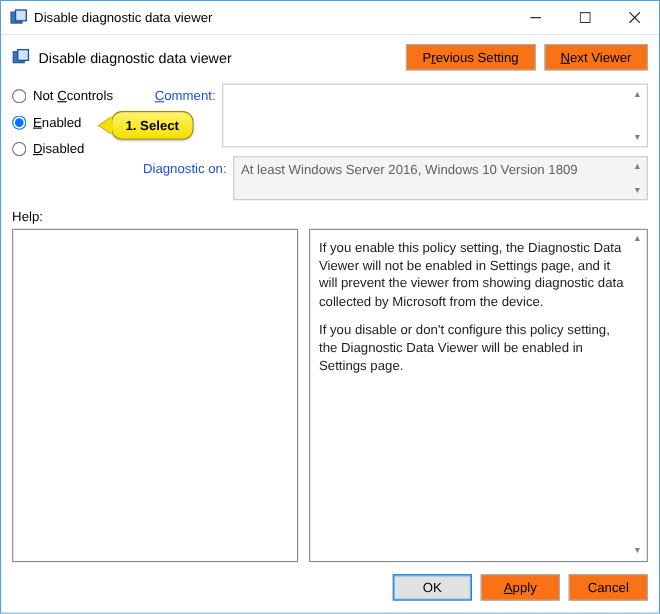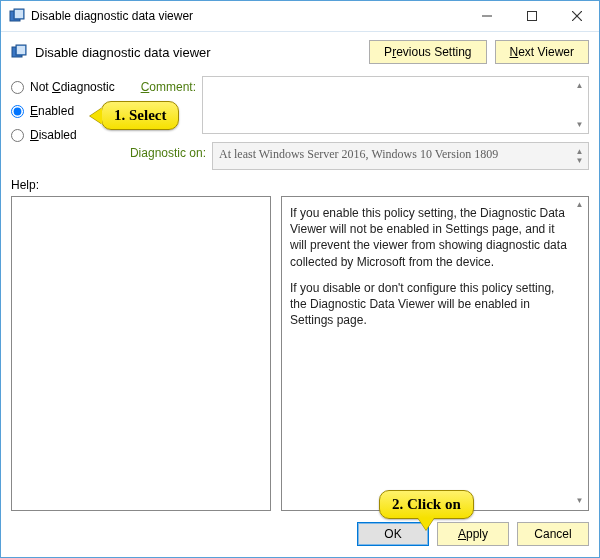--- a/index.html
+++ b/index.html
@@ -50,21 +50,21 @@
     display: flex;
     align-items: center;
     padding: 8px 10px;
     gap: 8px;
   }
   .header-row .header-title {
     flex: 1;
     font-size: 13px;
   }
   .btn {
-    background: #fef9c3;
+    background: #f97316;
     border: 1px solid #adadad;
     height: 24px;
     padding: 0 14px;
     font-family: inherit;
     font-size: 12px;
     cursor: pointer;
   }
   .btn.default {
     border: 1px solid #0078d7;
     box-shadow: inset 0 0 0 1px #7cb7e8;
@@ -99,39 +99,38 @@
   }
   .field-row {
     display: flex;
     align-items: flex-start;
     gap: 6px;
   }
   .field-label {
     width: 70px;
     text-align: right;
     padding-top: 4px;
-    color:#4d7c0f;
+    color:#1d4ed8;
   }
   .comment-box, .supported-box {
     flex: 1;
     border: 1px solid #c8c8c8;
     background: #fff;
     position: relative;
     box-sizing: border-box;
   }
   .comment-box {
     height: 58px;
     background:#fff;
   }
   .supported-box {
-    height: 28px;
+    height: 40px;
     padding: 4px 18px 4px 6px;
     color:#606060;
     background:#f4f4f4;
-    font-family:Liberation Serif, serif;
   }
   .scroll-arrow {
     position: absolute;
     right: 1px;
     width: 15px;
     height: 15px;
     display:flex;align-items:center;justify-content:center;
     color:#808080;
     font-size:8px;
   }
@@ -180,25 +179,24 @@
   }
   .footer .btn { width: 72px; padding:0; }
   
   .callout {
     position: absolute;
     background: linear-gradient(#fff26b, #f6e100);
     border: 1px solid #a08a00;
     border-radius: 10px;
     padding: 5px 12px;
     font-weight: bold;
-    font-size: 15px;
+    font-size: 12px;
     color:#000;
     box-shadow: 0 1px 2px rgba(0,0,0,.3);
     z-index: 20;
-    font-family: Liberation Serif, serif;
   }
   .callout .tail {
     position: absolute;
     width: 0; height: 0;
   }
   
   .tail-left {
     left: -12px;
     top: 50%;
     transform: translateY(-50%);
@@ -266,21 +264,21 @@
     </button>
     <button class="btn">
       <span></span><span class="underline">N</span><span>ext Viewer</span>
     </button>
   </div>
 
   <div class="config-area">
     <div class="radio-col">
       <label class="radio-item">
         <input type="radio" name="state" style="">
-        <span><span>Not </span><span class="underline">C</span><span>diagnostic</span></span>
+        <span><span>Not </span><span class="underline">C</span><span>controls</span></span>
       </label>
       <label class="radio-item">
         <input type="radio" name="state" checked="" style="">
         <span><span class="underline">E</span><span>nabled</span></span>
       </label>
       <label class="radio-item">
         <input type="radio" name="state" style="">
         <span><span class="underline">D</span><span>isabled</span></span>
       </label>
     </div>
@@ -324,18 +322,14 @@
       <span class="underline">A</span><span>pply</span>
     </button>
     <button class="btn">Cancel</button>
   </div>
 
   <div class="callout" style="left:100px; top:100px;">
     <span class="tail tail-left"></span>
     <span>1. Select</span>
   </div>
 
-  <div class="callout" style="left:378px; top:489px;">
-    <span class="tail tail-down"></span>
-    <span>2. Click on</span>
-  </div>
 
 </div>
 
 </body></html>

